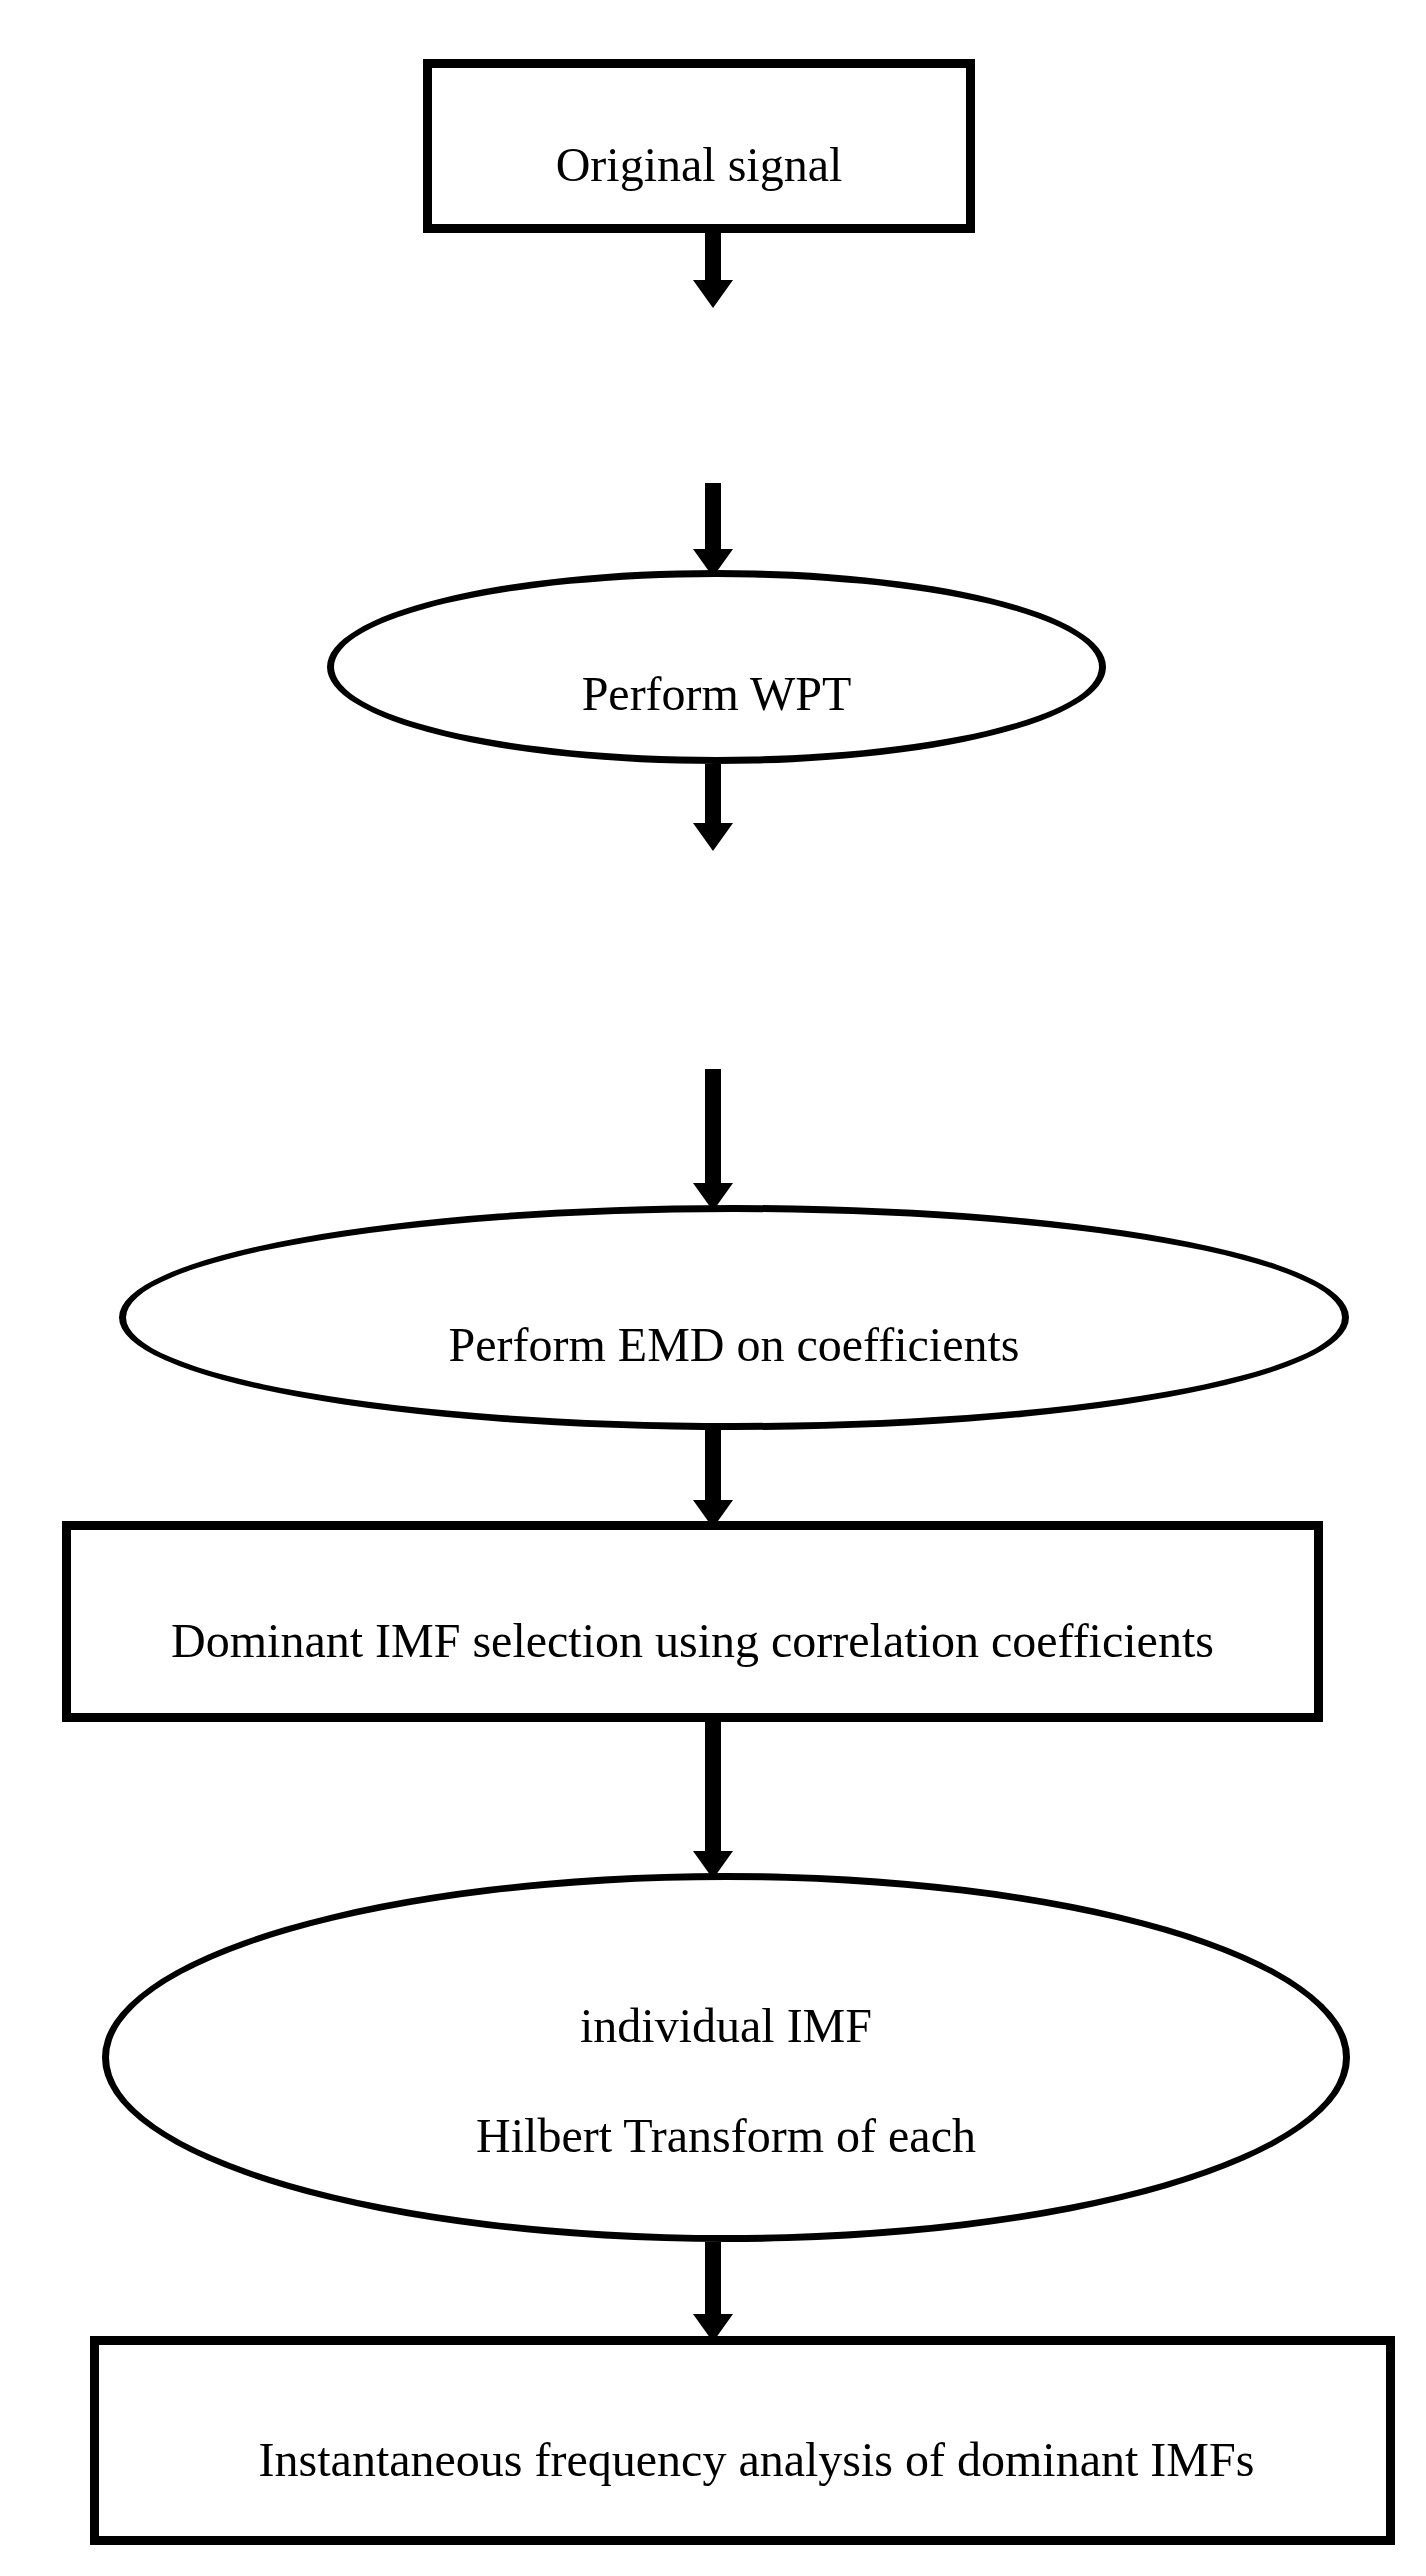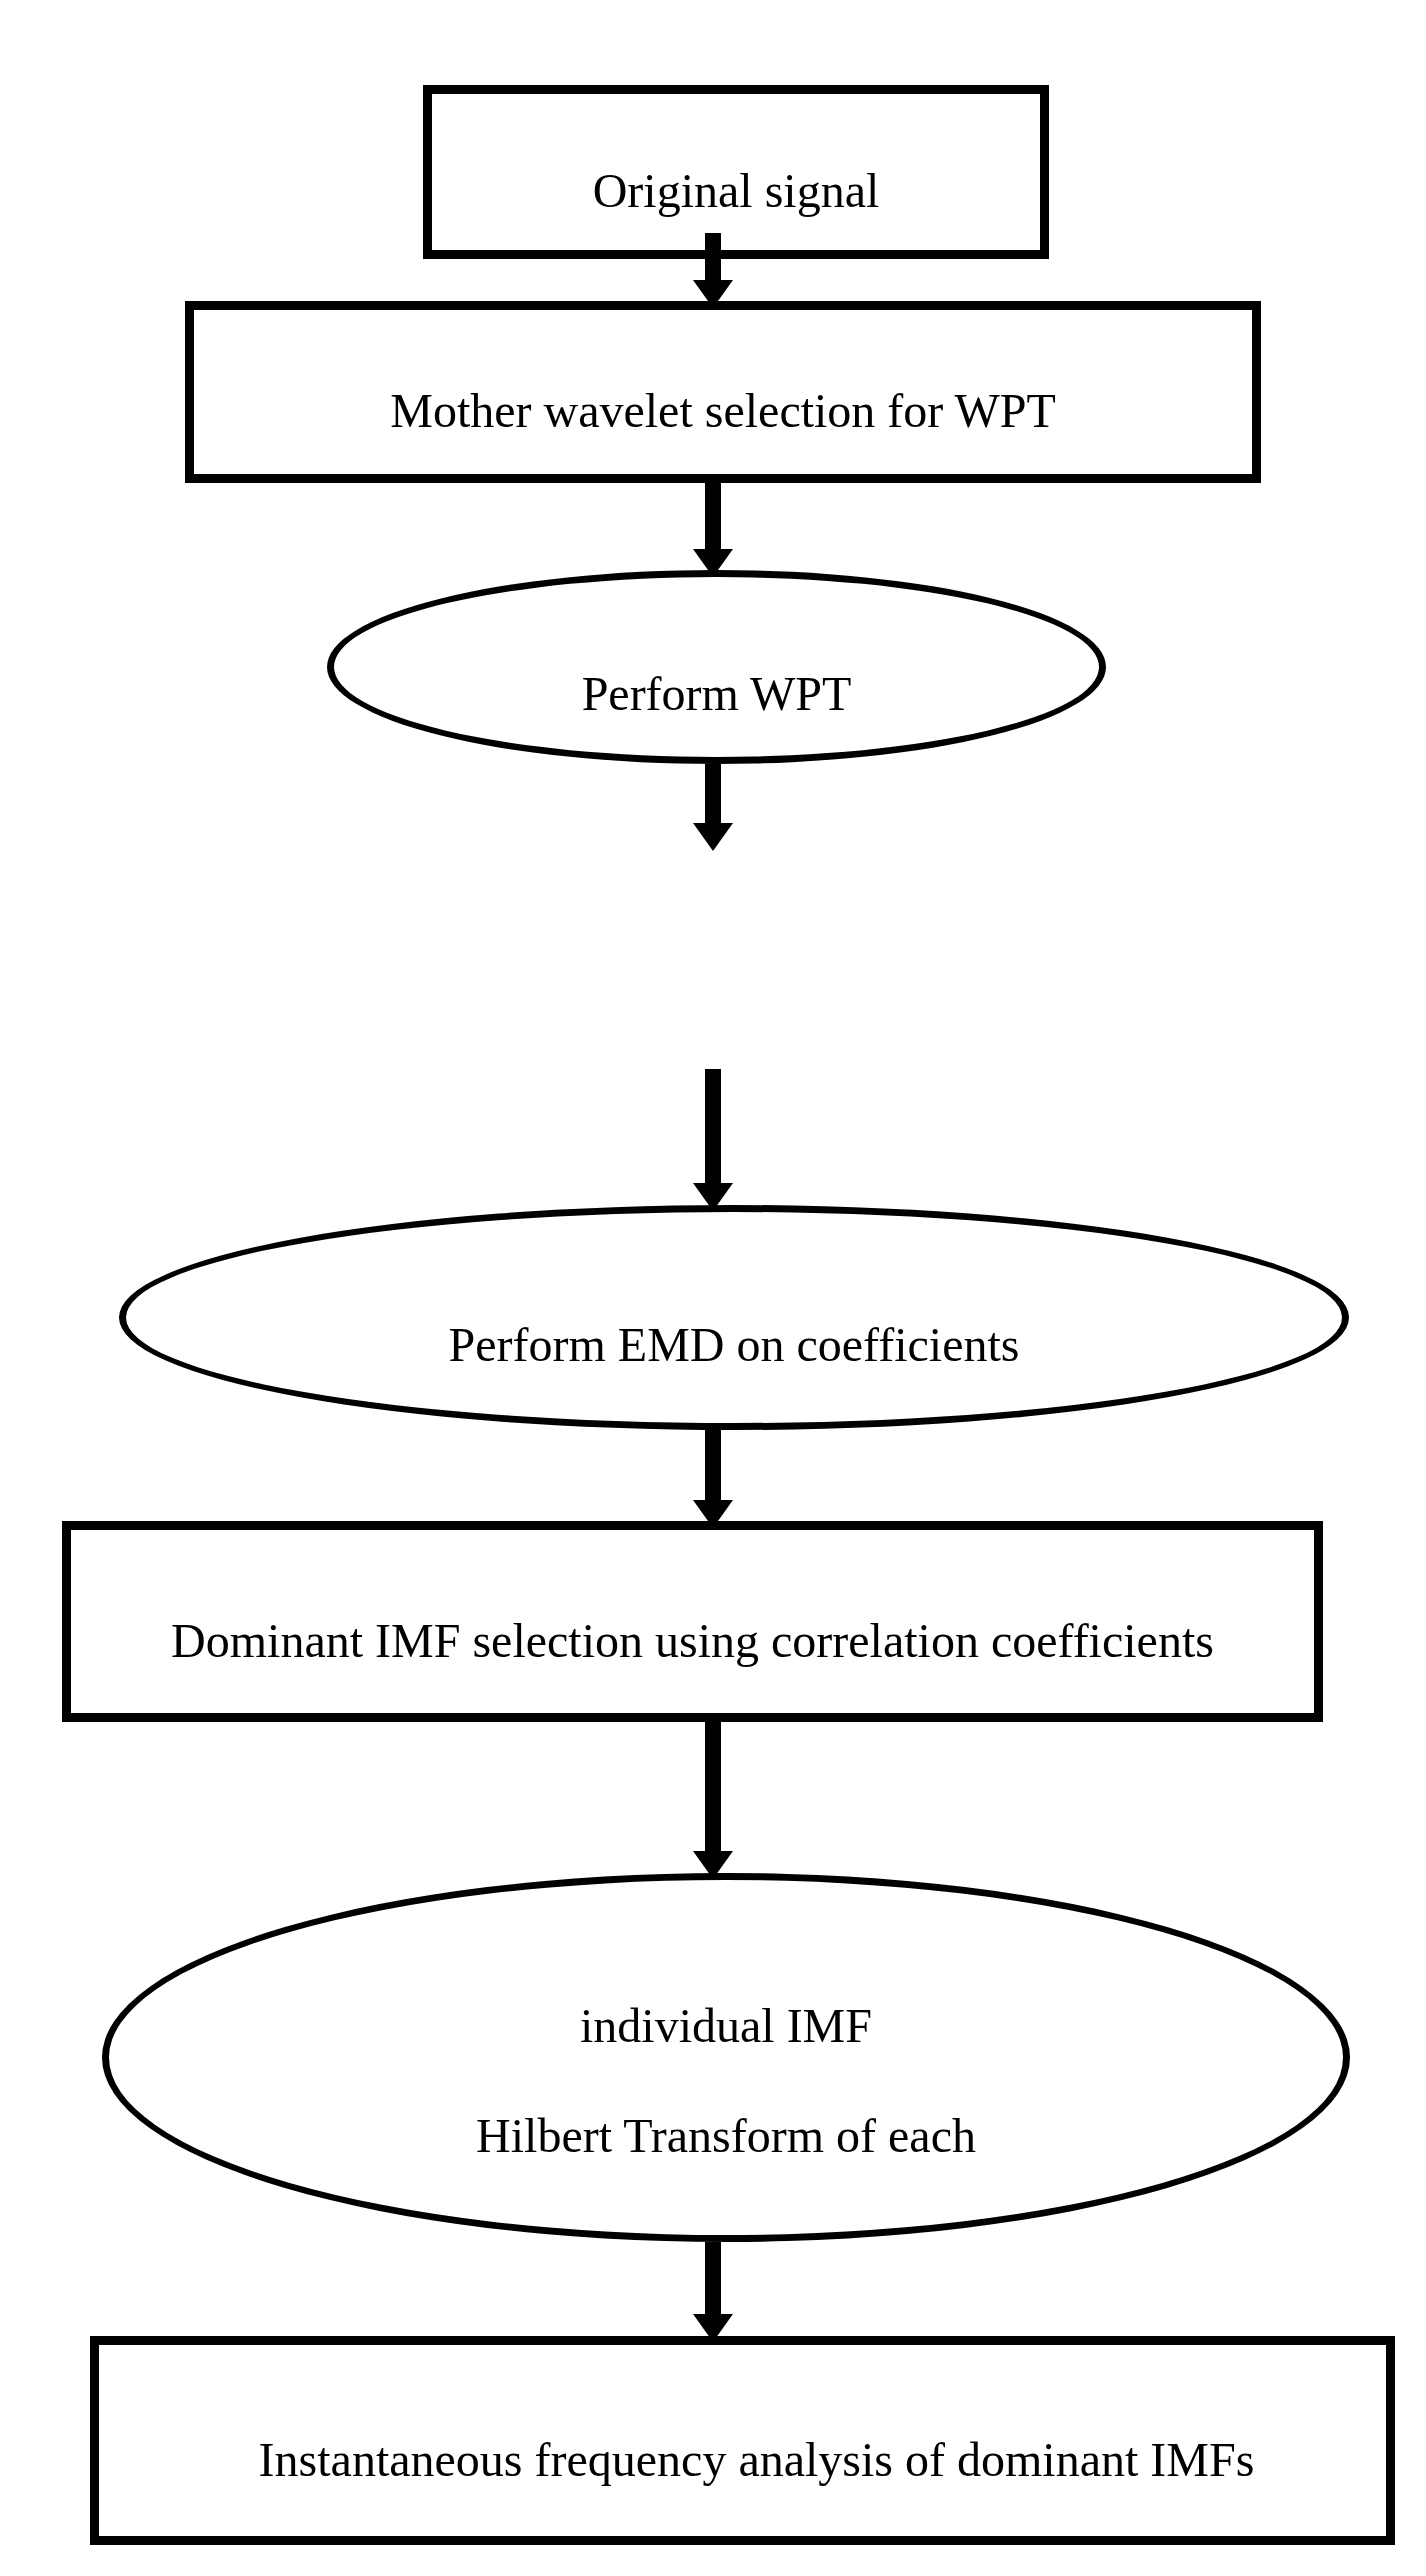--- a/index.html
+++ b/index.html
@@ -66,32 +66,29 @@
     border-left: 20px solid transparent;
     border-right: 20px solid transparent;
     border-top: 28px solid #000000;
   }
 </style>
 </head>
 <body>
 
 <div class="canvas">
 
-  <div class="node rect" style="left:423px; top:59px; width:626px; height:174px;margin-top:26px;">
+  <div class="node rect" style="left:423px; top:59px; width:552px; height:174px;">
     <div class="label">Original signal</div>
   </div>
 
   <div class="arrow" style="left:693px; top:233px; height:75px;">
     <div class="shaft" style="height:50px;"></div>
     <div class="head"></div>
   </div>
 
-  <div class="node rect" style="left:185px; top:301px; width:1076px; height:182px;">
-    <div class="label">Mother wavelet selection for WPT</div>
-  </div>
 
   <div class="arrow" style="left:693px; top:483px; height:94px;">
     <div class="shaft" style="height:68px;"></div>
     <div class="head"></div>
   </div>
 
   <div class="node ellipse" style="left:327px; top:570px; width:779px; height:194px;align-items:center;">
     <div class="label">Perform WPT</div>
   </div>
 

